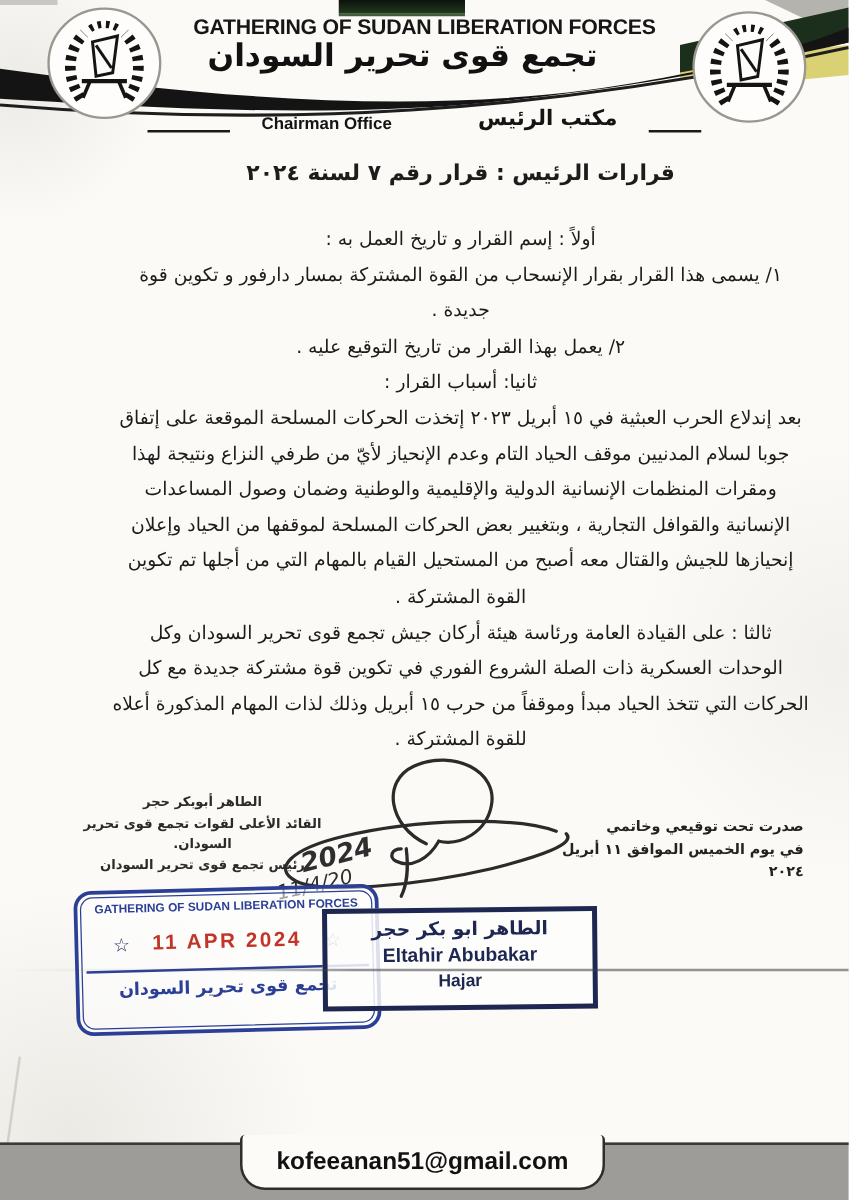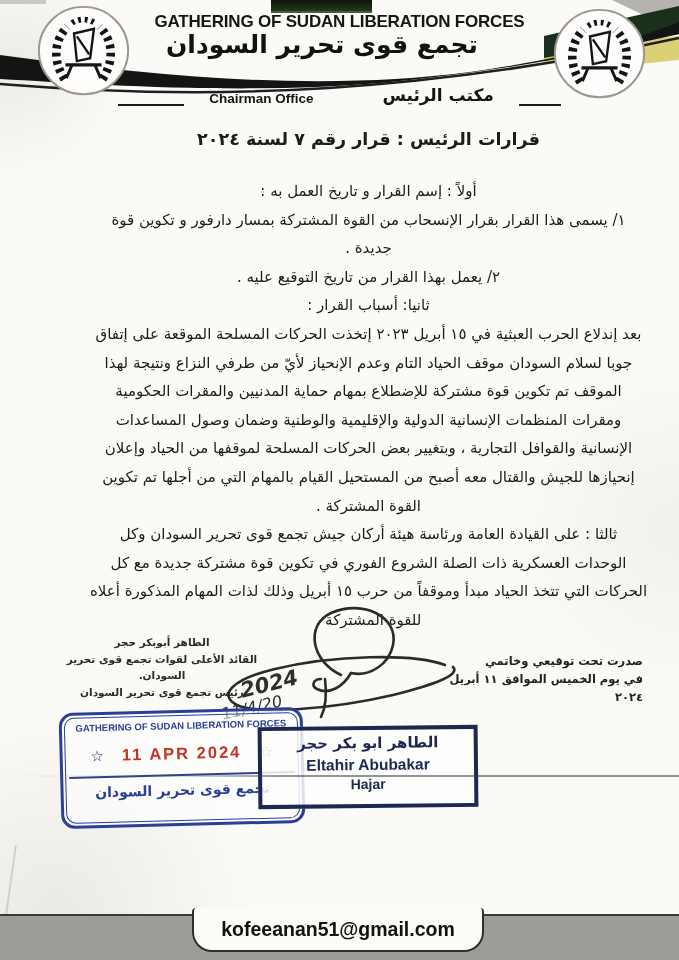--- a/index.html
+++ b/index.html
@@ -129,22 +129,21 @@
   </div>
 
   <div class="doc-body">
     <div class="doc-title">قرارات الرئيس : قرار رقم ٧ لسنة ٢٠٢٤</div>
     <div class="line h1gap">أولاً : إسم القرار و تاريخ العمل به :</div>
     <div class="line">١/ يسمى هذا القرار بقرار الإنسحاب من القوة المشتركة بمسار دارفور و تكوين قوة</div>
     <div class="line">جديدة .</div>
     <div class="line">٢/ يعمل بهذا القرار من تاريخ التوقيع عليه .</div>
     <div class="line">ثانيا: أسباب القرار :</div>
     <div class="line">بعد إندلاع الحرب العبثية في ١٥ أبريل ٢٠٢٣ إتخذت الحركات المسلحة الموقعة على إتفاق</div>
-    <div class="line">جوبا لسلام السودان موقف الحياد التام وعدم الإنحياز لأيّ من طرفي النزاع ونتيجة لهذا</div>
-    <div class="line">الموقف تم تكوين قوة مشتركة للإضطلاع بمهام حماية المدنيين والمقرات الحكومية</div>
+    <div class="line">جوبا لسلام المدنيين موقف الحياد التام وعدم الإنحياز لأيّ من طرفي النزاع ونتيجة لهذا</div>
     <div class="line">ومقرات المنظمات الإنسانية الدولية والإقليمية والوطنية وضمان وصول المساعدات</div>
     <div class="line">الإنسانية والقوافل التجارية ، وبتغيير بعض الحركات المسلحة لموقفها من الحياد وإعلان</div>
     <div class="line">إنحيازها للجيش والقتال معه أصبح من المستحيل القيام بالمهام التي من أجلها تم تكوين</div>
     <div class="line">القوة المشتركة .</div>
     <div class="line">ثالثا : على القيادة العامة ورئاسة هيئة أركان جيش تجمع قوى تحرير السودان وكل</div>
     <div class="line">الوحدات العسكرية ذات الصلة الشروع الفوري في تكوين قوة مشتركة جديدة مع كل</div>
     <div class="line">الحركات التي تتخذ الحياد مبدأ وموقفاً من حرب ١٥ أبريل وذلك لذات المهام المذكورة أعلاه</div>
     <div class="line">للقوة المشتركة .</div>
   </div>
 

